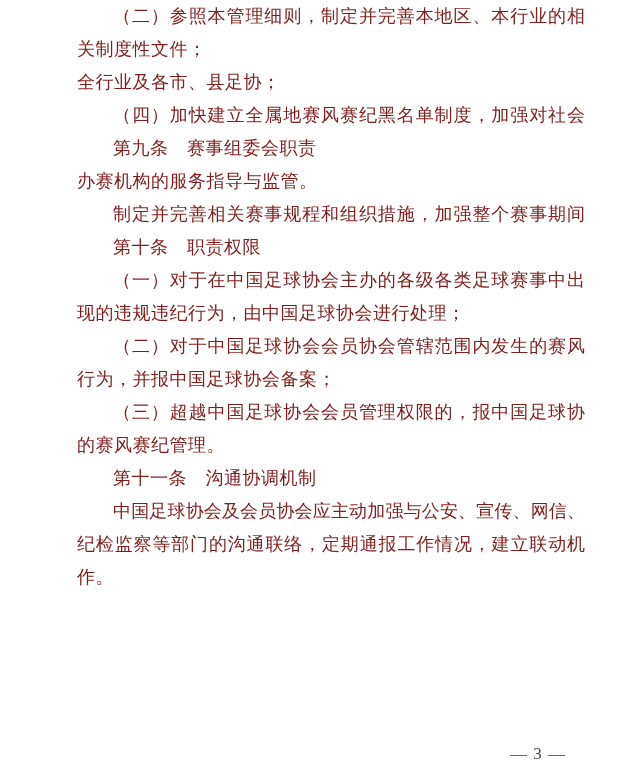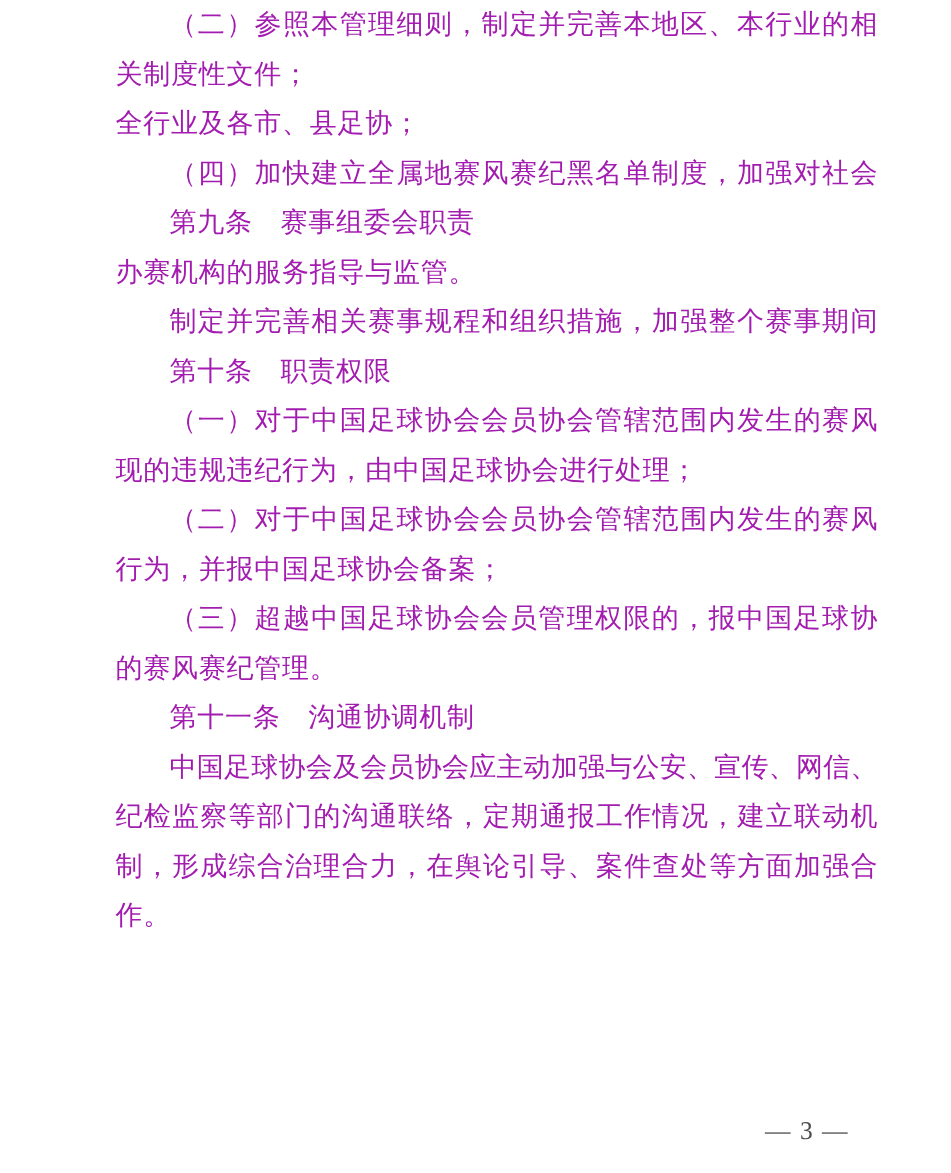--- a/index.html
+++ b/index.html
@@ -22,21 +22,21 @@
   .text-block {
     position: absolute;
     left: 77px;
     top: 0;
     width: 508px;
   }
   .line {
     height: 33px;
     line-height: 33px;
     font-size: 18px;
-    color: #a21caf;
+    color: #7f1d1d;
     letter-spacing: 0.5px;
     white-space: nowrap;
     overflow: visible;
   }
   .line.indent {
     text-indent: 2em;
   }
   .line.justify {
     white-space: normal;
     text-align: justify;
@@ -60,26 +60,25 @@
 <div class="page">
   <div class="text-block" id="text-block">
       <div class="line indent justify">（二）参照本管理细则，制定并完善本地区、本行业的相</div>
       <div class="line">关制度性文件；</div>
       <div class="line">全行业及各市、县足协；</div>
       <div class="line indent justify">（四）加快建立全属地赛风赛纪黑名单制度，加强对社会</div>
       <div class="line indent">第九条　赛事组委会职责</div>
       <div class="line">办赛机构的服务指导与监管。</div>
       <div class="line indent justify">制定并完善相关赛事规程和组织措施，加强整个赛事期间</div>
       <div class="line indent">第十条　职责权限</div>
-      <div class="line indent justify">（一）对于中国足球协会会员协会管辖范围内发生的赛风</div>
+      <div class="line indent justify">（一）对于在中国足球协会主办的各级各类足球赛事中出</div>
       <div class="line">现的违规违纪行为，由中国足球协会进行处理；</div>
       <div class="line indent justify">（二）对于中国足球协会会员协会管辖范围内发生的赛风</div>
       <div class="line">行为，并报中国足球协会备案；</div>
       <div class="line indent justify">（三）超越中国足球协会会员管理权限的，报中国足球协</div>
       <div class="line">的赛风赛纪管理。</div>
       <div class="line indent">第十一条　沟通协调机制</div>
       <div class="line indent justify">中国足球协会及会员协会应主动加强与公安、宣传、网信、</div>
       <div class="line justify">纪检监察等部门的沟通联络，定期通报工作情况，建立联动机</div>
-      <div class="line justify">制，形成综合治理合力，在舆论引导、案件查处等方面加强合</div>
       <div class="line">作。</div>
     </div>
   <div class="page-number">— 3 —</div>
 </div>
 
 </body></html>

